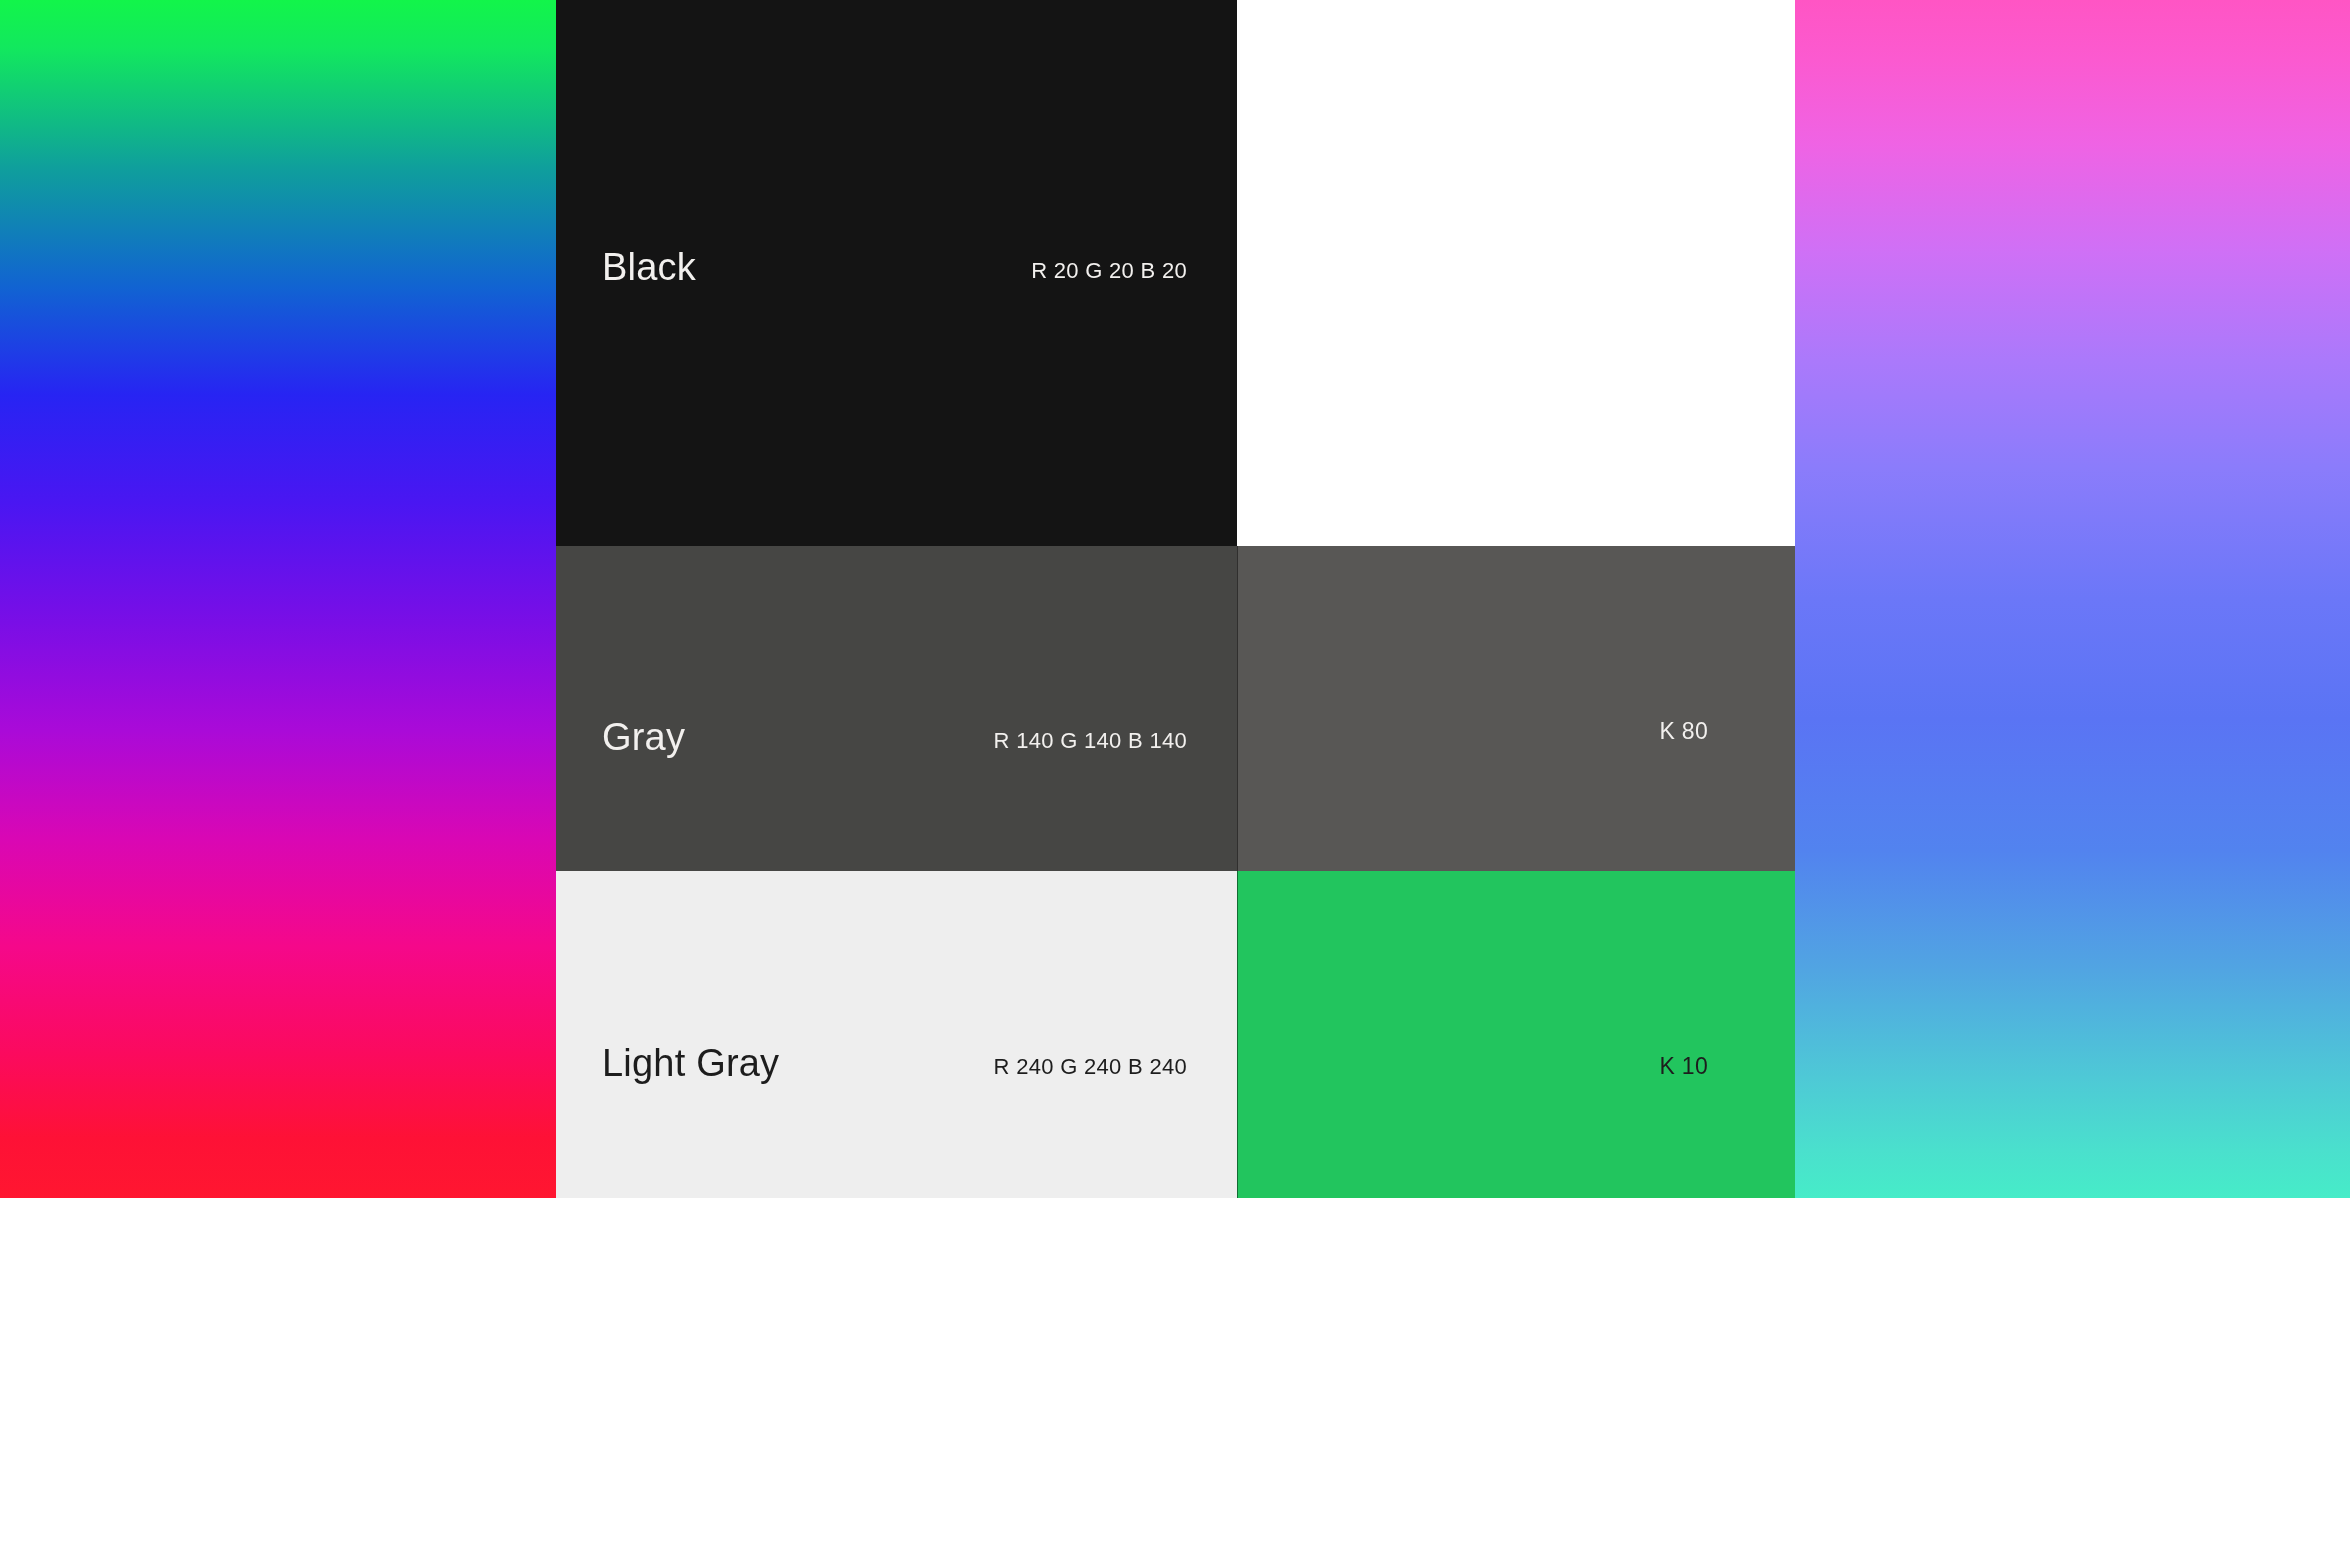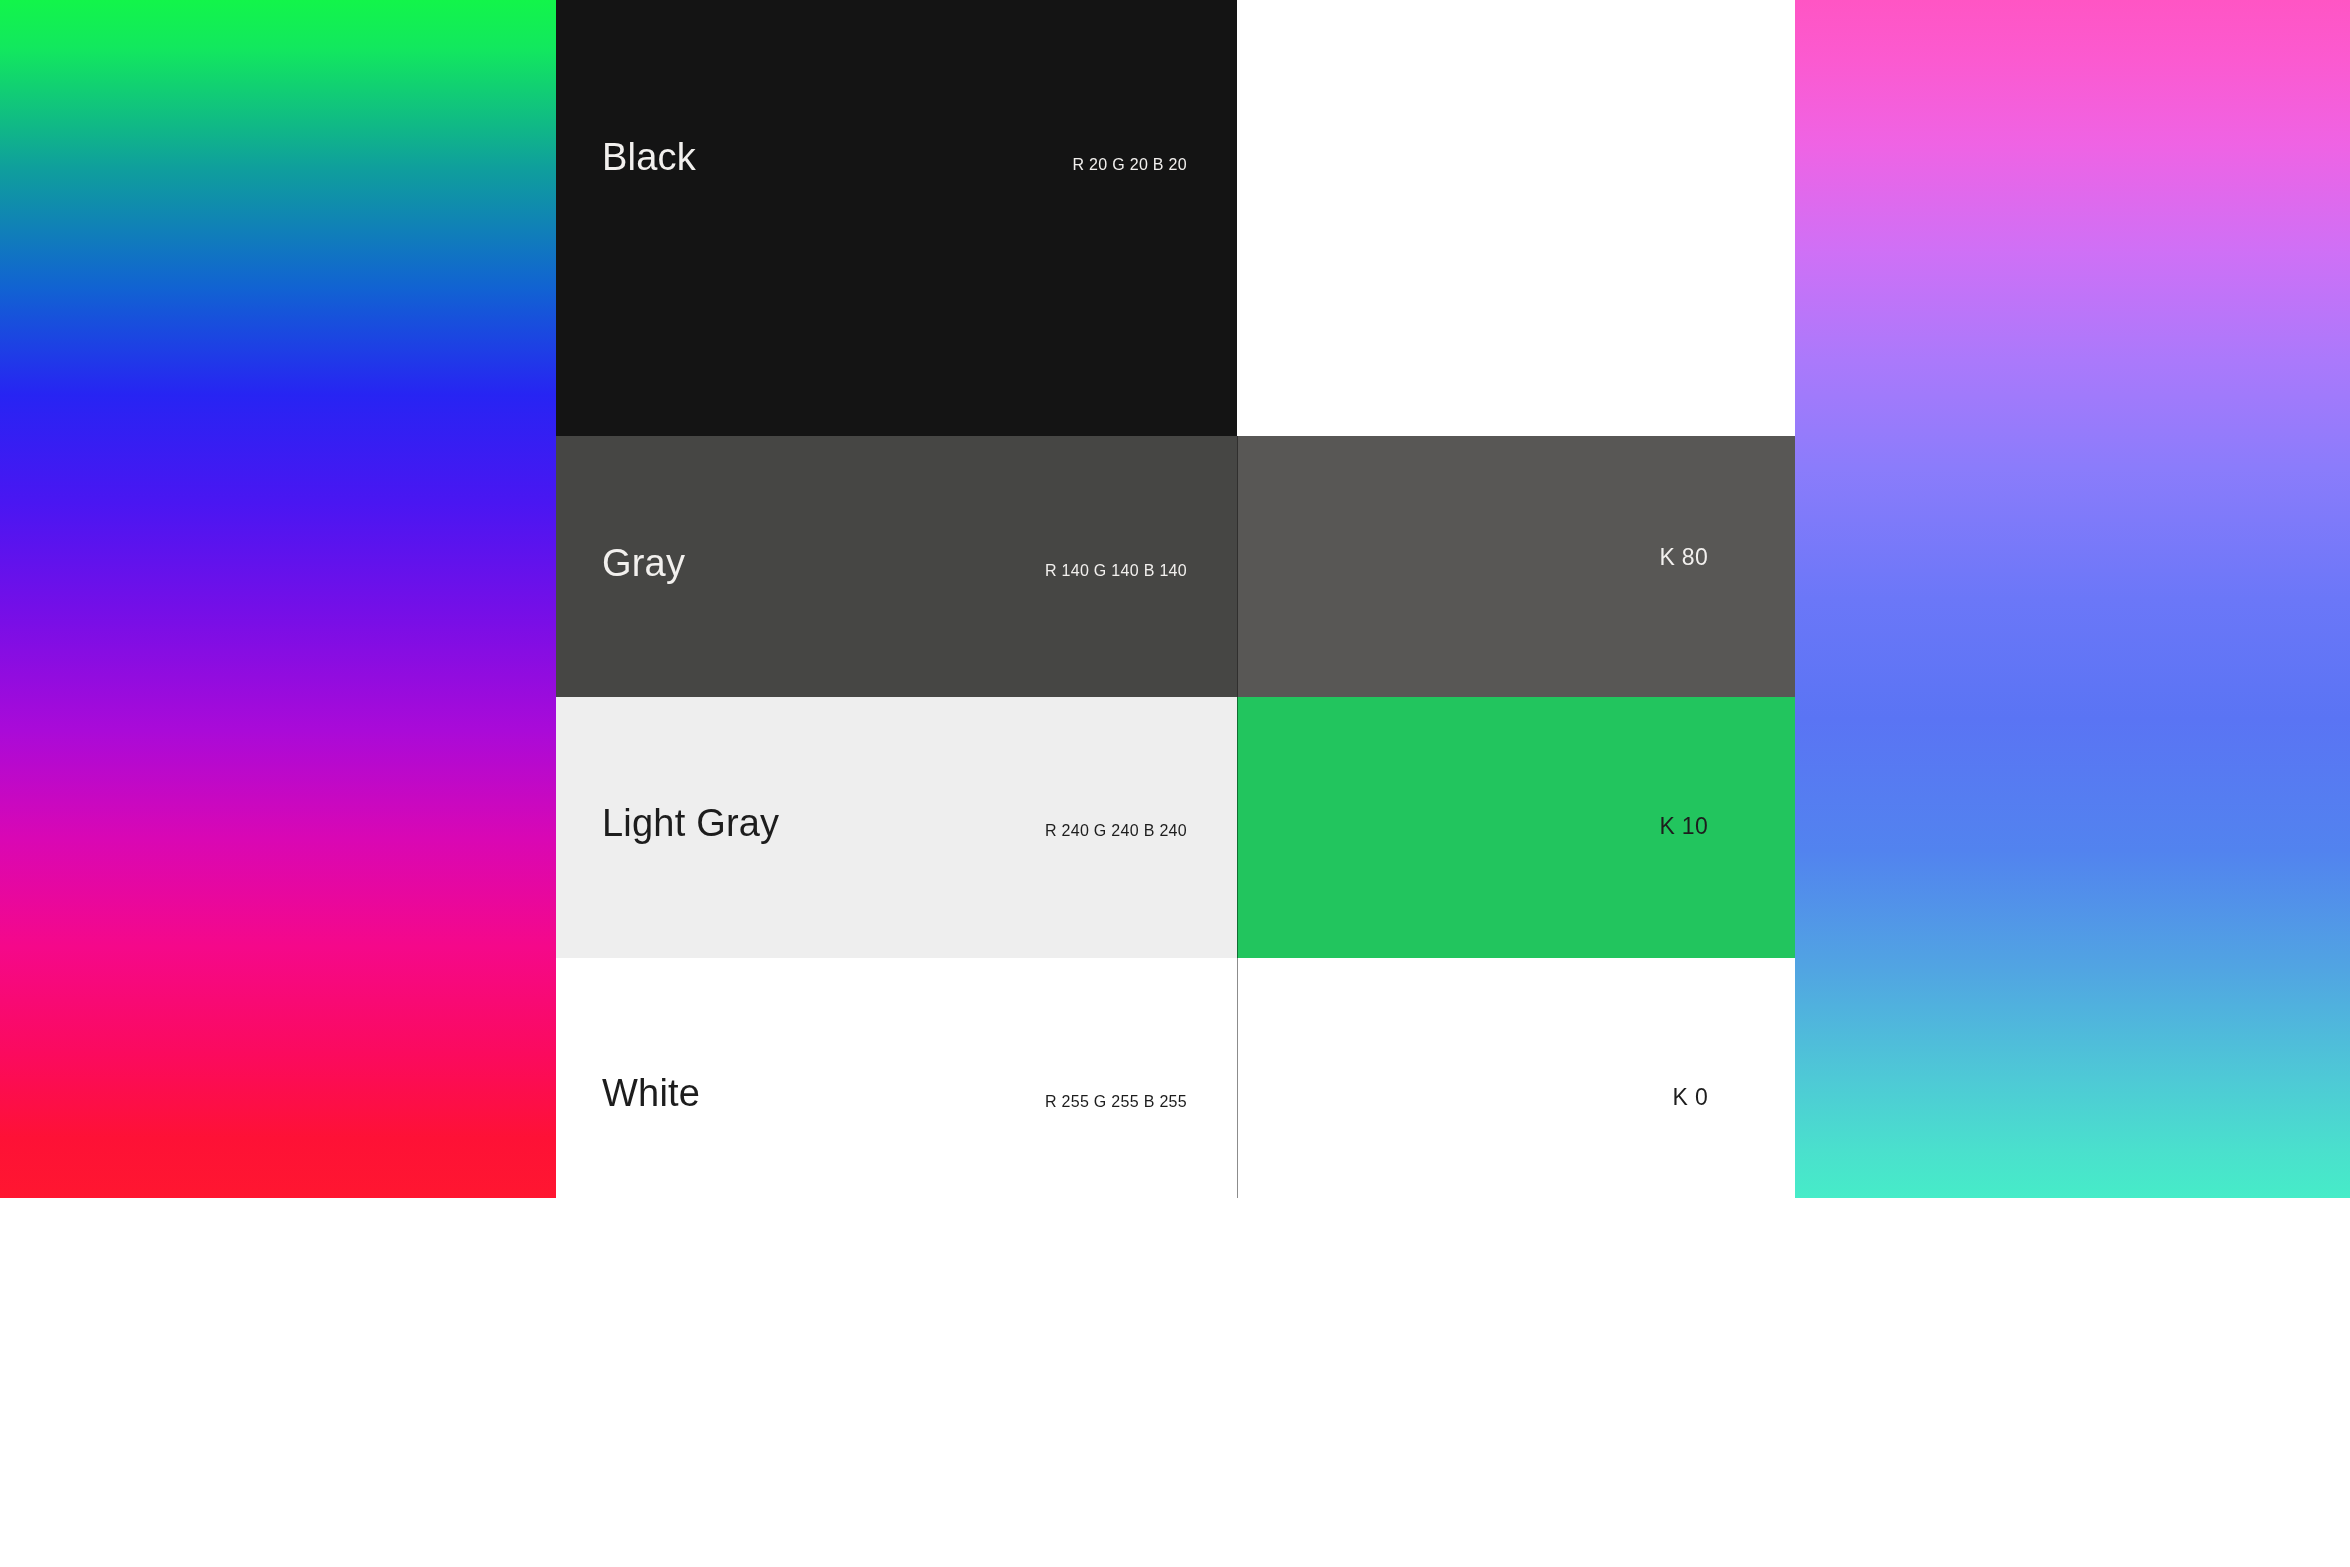--- a/index.html
+++ b/index.html
@@ -112,21 +112,21 @@
     position: absolute;
     left: 46px;
     font-size: 38px;
     font-weight: 400;
     letter-spacing: 0.2px;
     white-space: nowrap;
   }
   .swatch-values {
     position: absolute;
     right: 50px;
-    font-size: 16px;
+    font-size: 22px;
     font-weight: 400;
     letter-spacing: 0.3px;
     white-space: nowrap;
   }
   .swatch-k {
     position: absolute;
     right: 87px;
     font-size: 23px;
     font-weight: 400;
     letter-spacing: 0.3px;
@@ -183,28 +183,19 @@
     <div class="swatch-row row-light-gray">
       <div class="swatch-cell cell-rgb" style="background:#eeeeee;">
         <span class="swatch-name text-on-light">Light Gray</span>
         <span class="swatch-values text-on-light">R 240  G 240  B 240</span>
       </div>
       <div class="swatch-cell cell-cmyk" style="background:#22c55e;text-align:right;">
         <span class="swatch-k text-on-light">K 10</span>
       </div>
     </div>
 
-    <div class="swatch-row row-white">
-      <div class="swatch-cell cell-rgb" style="background:#ffffff;">
-        <span class="swatch-name text-on-light">White</span>
-        <span class="swatch-values text-on-light">R 255  G 255  B 255</span>
-      </div>
-      <div class="swatch-cell cell-cmyk" style="background:#ffffff;">
-        <span class="swatch-k text-on-light">K 0</span>
-      </div>
-    </div>
 
   </div>
 
   <div class="gradient-strip" id="gradient-right"></div>
 
 </div>
 
 
 </body></html>

